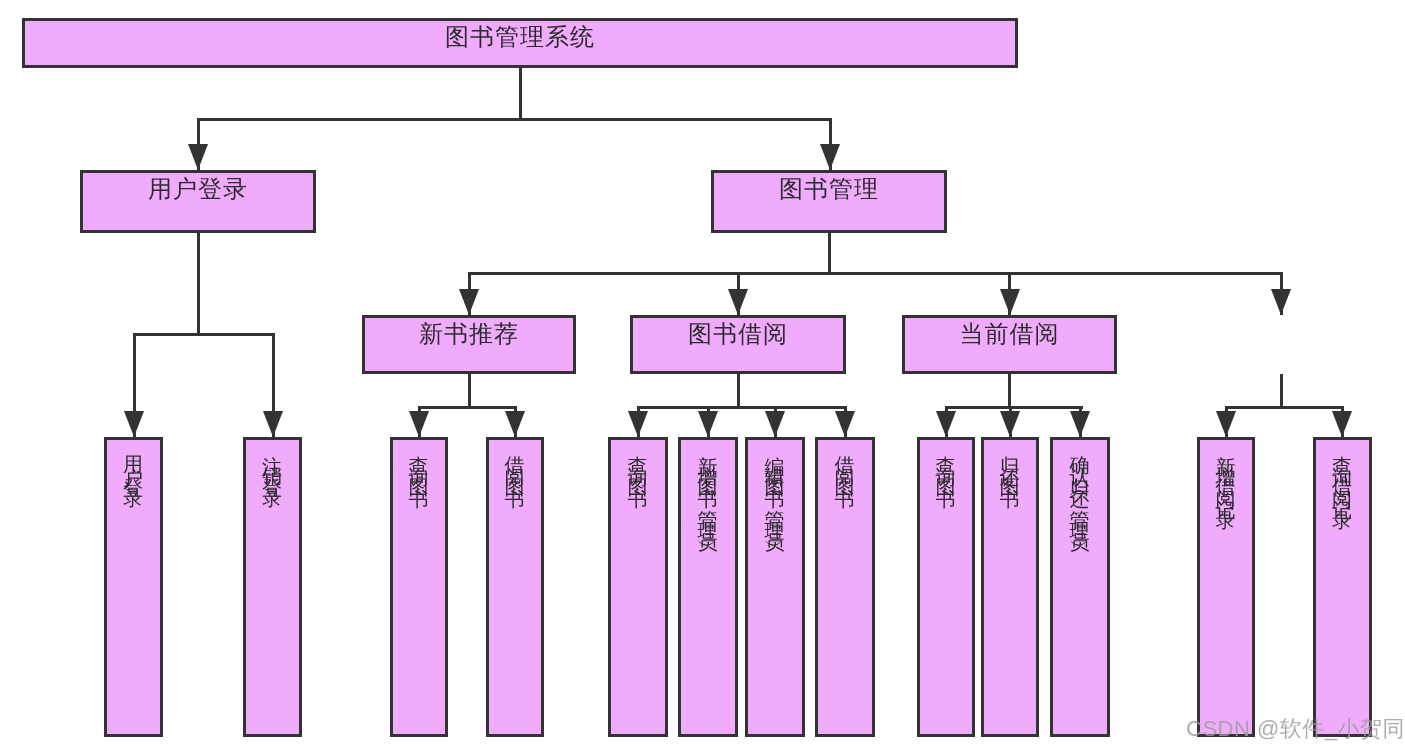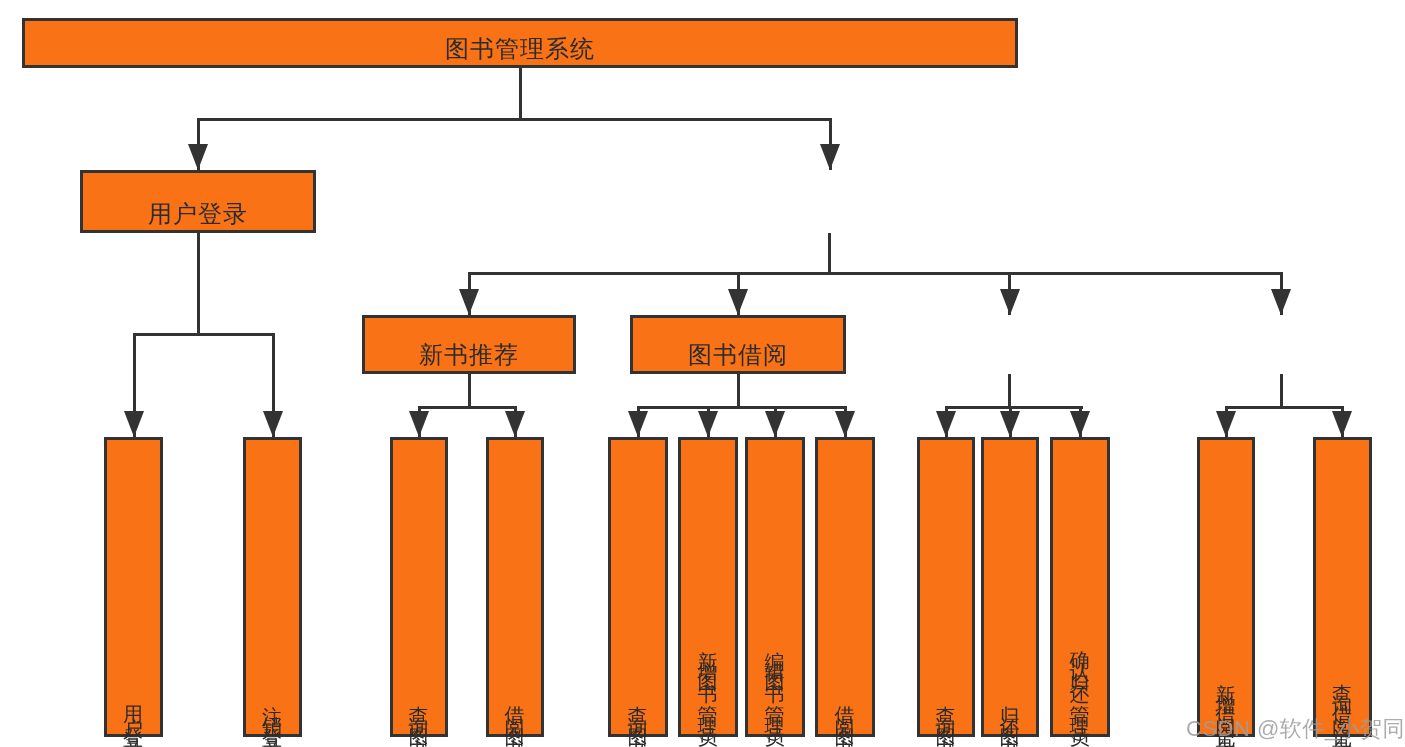--- a/index.html
+++ b/index.html
@@ -9,23 +9,23 @@
     background:#ffffff;
     overflow:hidden;
     font-family:"Liberation Sans","DejaVu Sans",sans-serif;
     color:#2b2b2b;
   }
   
   .box{
     position:absolute;
     box-sizing:border-box;
     border:3px solid #333333;
-    background:#f97316;
+    background:#f0abfc;
     display:flex;
-    align-items:flex-end;
+    align-items:flex-start;
     justify-content:center;
     z-index:2;
   }
   .hbox .hlabel{
     font-size:24px;
     letter-spacing:1px;
     white-space:nowrap;
   }
   .vbox .vlabel{
     writing-mode:vertical-rl;
@@ -116,26 +116,32 @@
   <div class="drop" style="left:1224.5px;top:406px;height:31px"></div>
   <div class="drop" style="left:1340.5px;top:406px;height:31px"></div>
 
   <div class="box hbox" style="left:22px;top:18px;width:996px;height:50px">
     <span class="hlabel">图书管理系统</span>
   </div>
 
   <div class="box hbox" style="left:80px;top:170px;width:236px;height:63px">
     <span class="hlabel">用户登录</span>
   </div>
+  <div class="box hbox" style="left:711px;top:170px;width:236px;height:63px">
+    <span class="hlabel">图书管理</span>
+  </div>
 
   <div class="box hbox" style="left:630px;top:315px;width:216px;height:59px">
     <span class="hlabel">图书借阅</span>
   </div>
   <div class="box hbox" style="left:362px;top:315px;width:214px;height:59px">
     <span class="hlabel">新书推荐</span>
+  </div>
+  <div class="box hbox" style="left:902px;top:315px;width:215px;height:59px">
+    <span class="hlabel">当前借阅</span>
   </div>
 
   <div class="box vbox" style="left:104px;top:437px;width:59px;height:300px">
     <span class="vlabel">用户登录</span>
   </div>
   <div class="box vbox" style="left:243px;top:437px;width:59px;height:300px">
     <span class="vlabel">注销登录</span>
   </div>
 
   <div class="box vbox" style="left:390px;top:437px;width:58px;height:300px">

